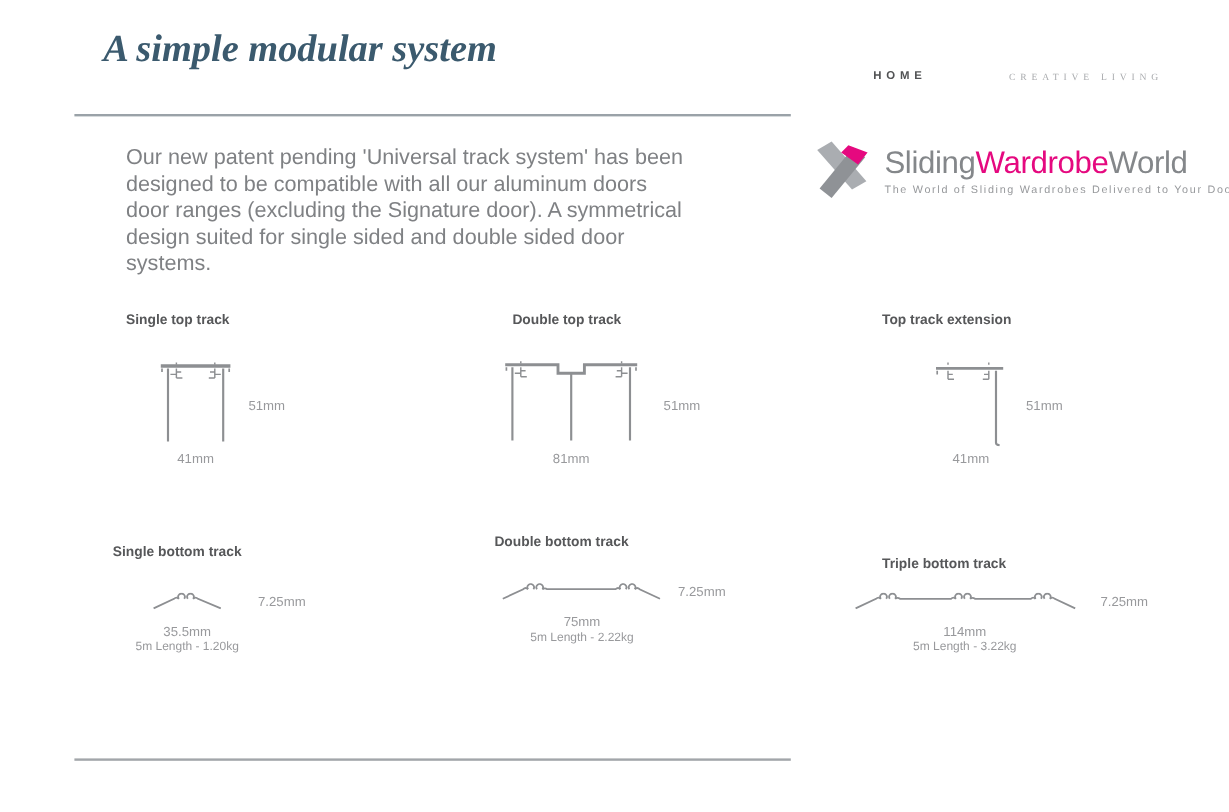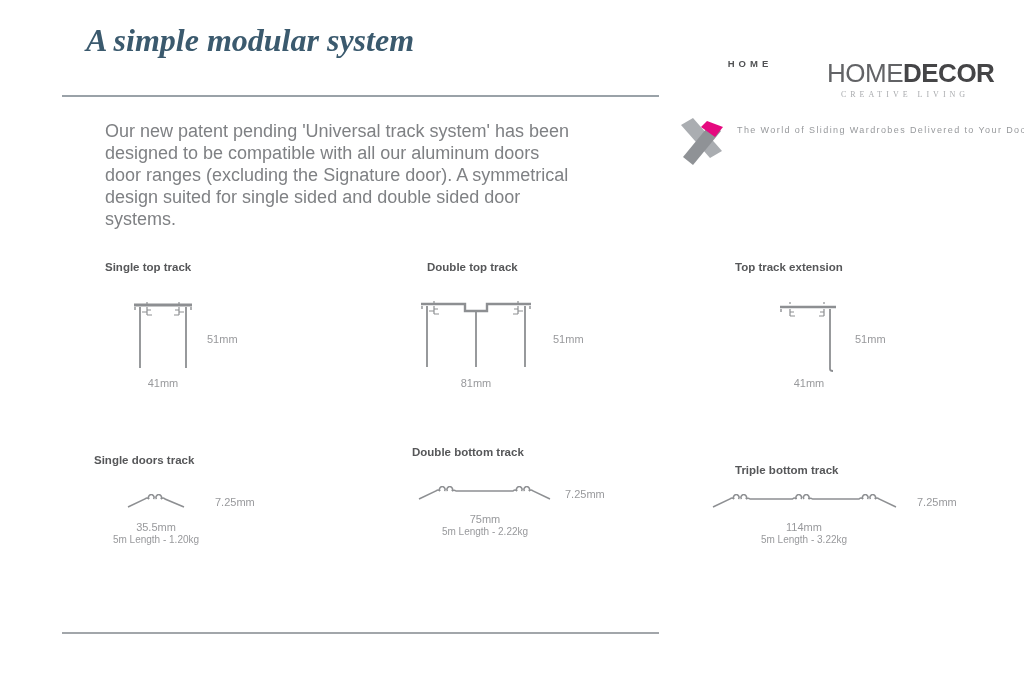--- a/index.html
+++ b/index.html
@@ -55,30 +55,30 @@
 <div class="abs page-title">A simple modular system</div>
 <div class="abs rule rule-top"></div>
 
 <div class="abs intro">Our new patent pending 'Universal track system' has been designed to be compatible with all our aluminum doors door ranges (excluding the Signature door). A symmetrical design suited for single sided and double sided door systems.</div>
 
 <div class="abs logo-spacepro">
   <div class="sub">HOME</div>
 </div>
 
 <div class="abs logo-homedecor">
-  <div class="word"><span class="w-thin">HOME</span><span class="w-bold">DECOR</span></div>
   <div class="sub">CREATIVE LIVING</div>
 </div>
 
 <svg class="abs logo-sww-icon" width="56" height="54" viewBox="0 0 56 54">
   <polygon points="5,13 17,6 46,39 34,46" fill="#aaadb1"></polygon>
   <polygon points="7,45 35,11 45,19 17,53" fill="#8f9296"></polygon>
   <polygon points="31,9 47,15 39,25 25,15" fill="#e5097f"></polygon>
 </svg>
 <div class="abs logo-sww-text">
+  <div class="word"><span>Sliding</span><span class="w-pink">Wardrobe</span><span>World</span></div>
   <div class="tagline">The World of Sliding Wardrobes Delivered to Your Door</div>
 </div>
 
 <div class="cell" style="left:95px;top:255px;width:230px;height:145px">
   <div class="track-label" style="left:10px;top:6px">Single top track</div>
   <svg class="profile" style="left:38px;top:46px" width="60" height="68" viewBox="0 0 60 68">
     <path d="M1 4 H59" stroke-width="3"></path>
     <path d="M2 6 v3 M58 6 v3" stroke-width="1.4"></path>
     <path d="M7 6 V67 M53 6 V67" stroke-width="1.8"></path>
     <path d="M14 6 v8 m0 -5 h4 m-4 5 h5 m-5 -3 h-5 m5 -8 v-2" stroke-width="1.2"></path>
@@ -109,21 +109,21 @@
     <path d="M3 9 v3" stroke-width="1.4"></path>
     <path d="M12 9 v7 m0 -4 h4 m-4 4 h5 m-5 -12 v-2" stroke-width="1.2"></path>
     <path d="M46 9 v7 m0 -4 h-4 m4 4 h-5 m5 -12 v-2" stroke-width="1.2"></path>
     <path d="M52 9 V69 q0 2 3 2" stroke-width="1.8"></path>
   </svg>
   <div class="dim" style="left:130px;top:78px">51mm</div>
   <div class="dim center" style="left:49px;top:122px;width:70px">41mm</div>
 </div>
 
 <div class="cell" style="left:84px;top:448px;width:230px;height:110px">
-  <div class="track-label" style="left:10px;top:6px">Single doors track</div>
+  <div class="track-label" style="left:10px;top:6px">Single bottom track</div>
   <svg class="profile" style="left:43px;top:46px" width="58" height="14" viewBox="0 0 116 28">
     <path d="M2 26 L36 10 Q40 6 44 10" stroke-width="3"></path>
     <path d="M44 10 a5.5 5.5 0 1 1 9 0 M59 10 a5.5 5.5 0 1 1 9 0" stroke-width="3"></path>
     <path d="M68 10 Q72 6 76 10 L114 26" stroke-width="3"></path>
   </svg>
   <div class="dim" style="left:131px;top:48px">7.25mm</div>
   <div class="dim center" style="left:37px;top:73px;width:70px">35.5mm</div>
   <div class="spec" style="left:2px;top:86px;width:140px">5m Length - 1.20kg</div>
 </div>
 

